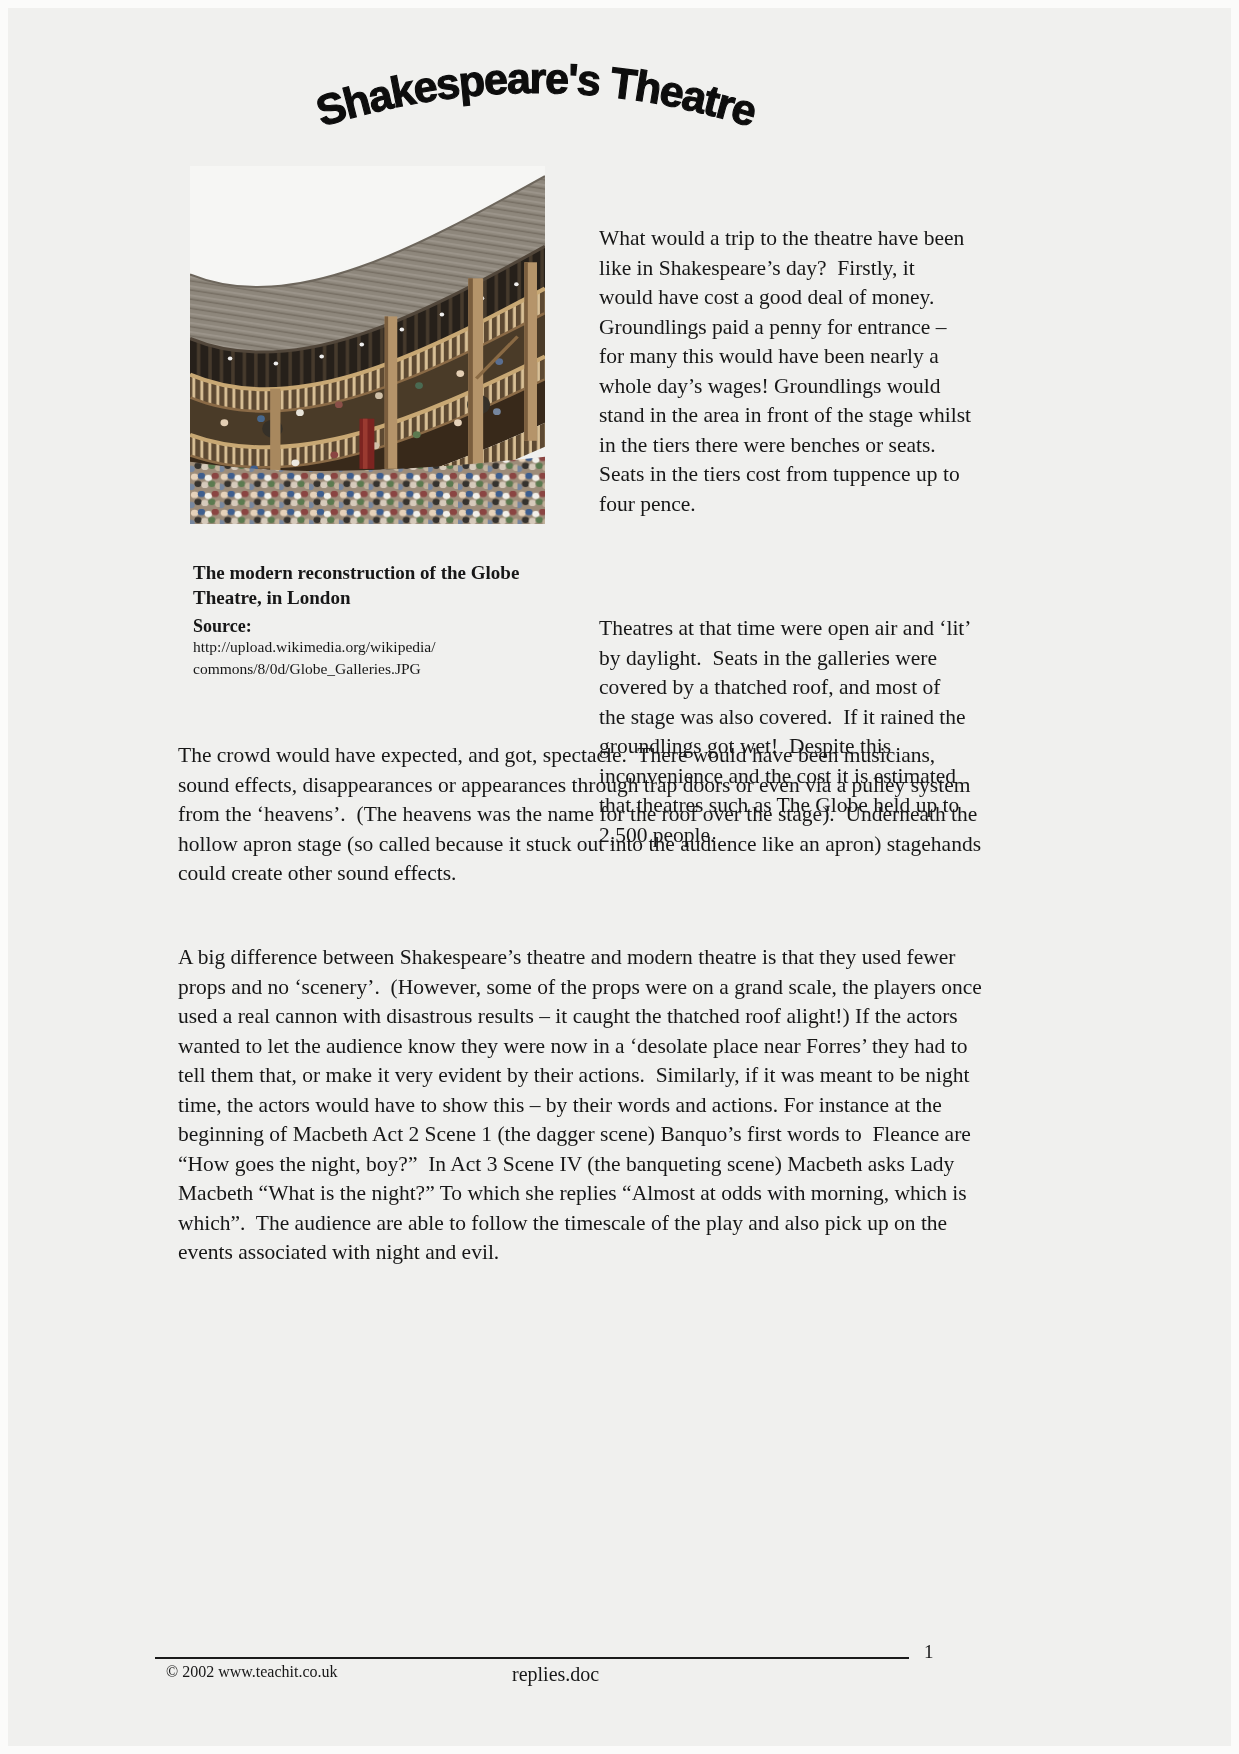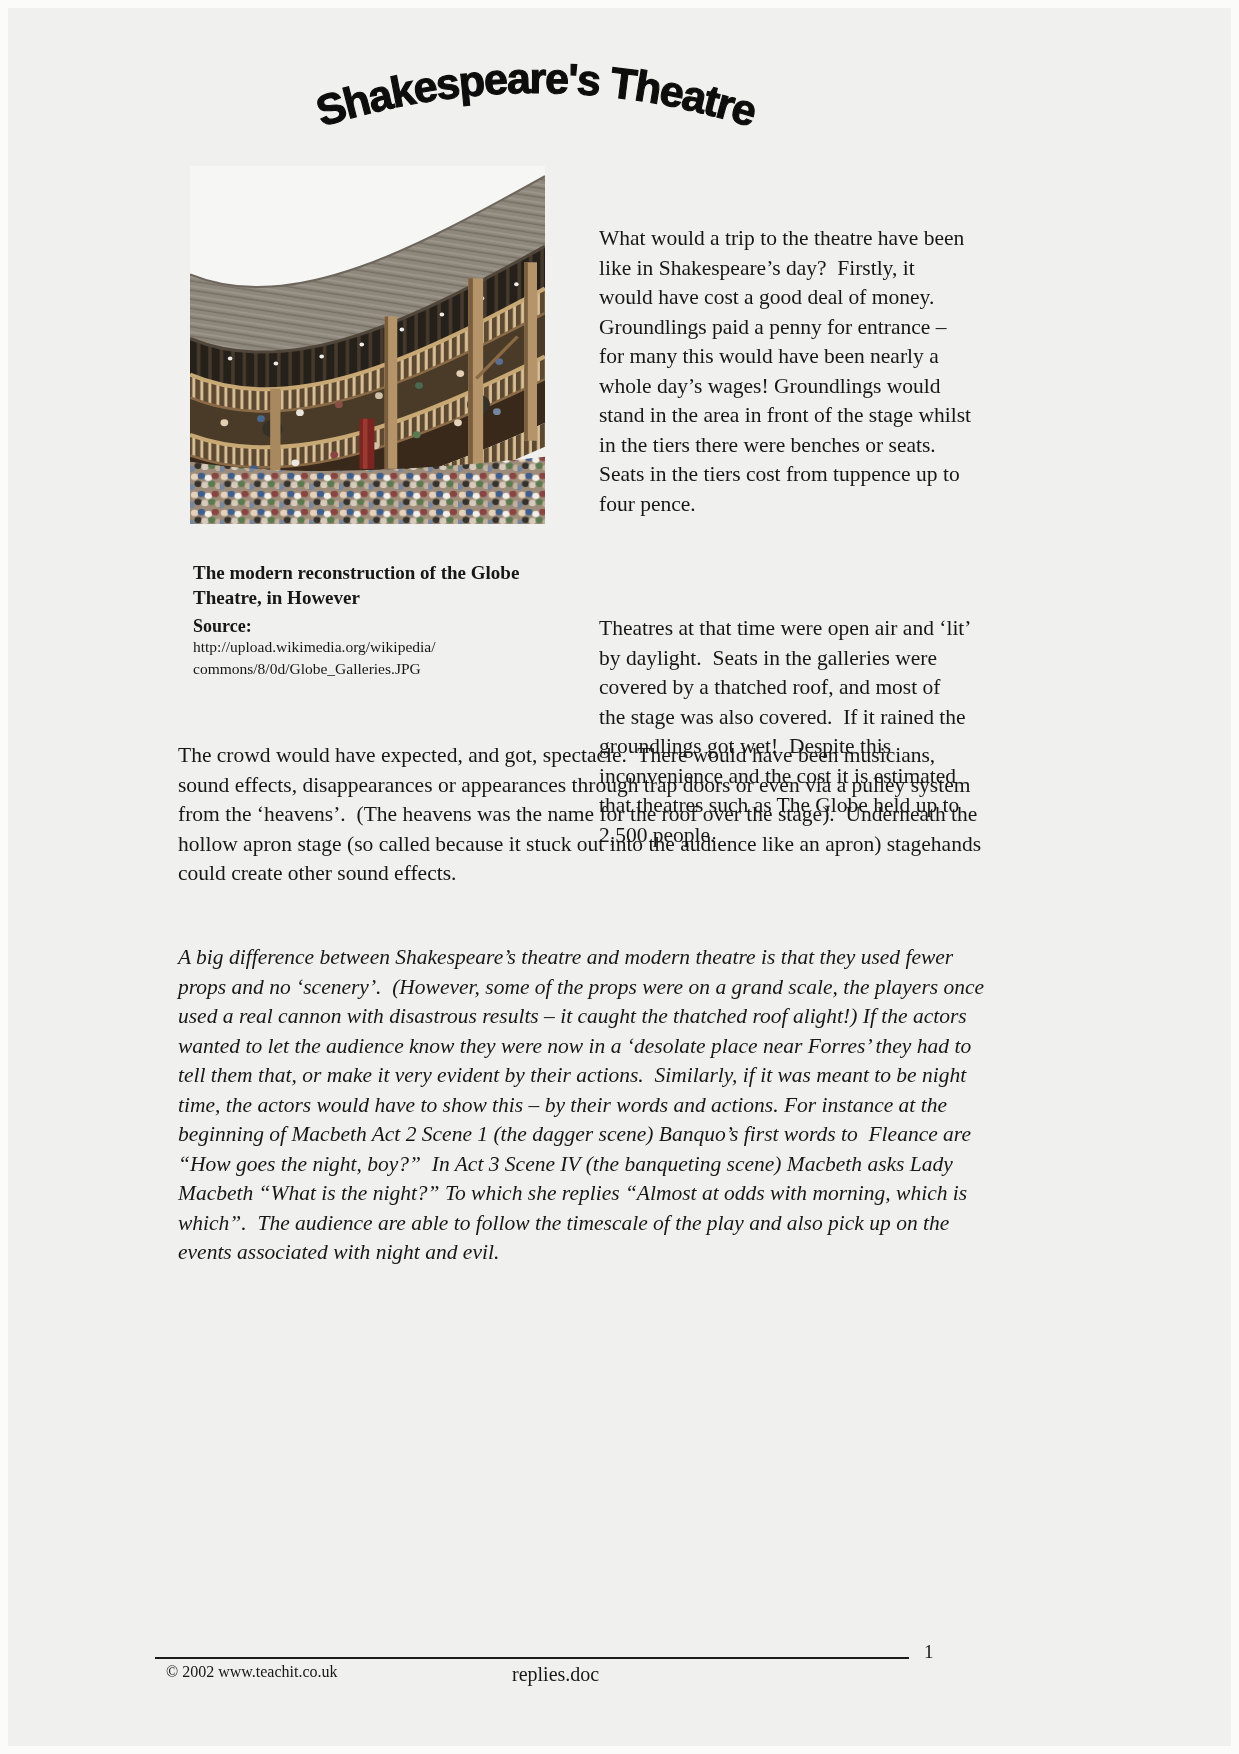--- a/index.html
+++ b/index.html
@@ -13,21 +13,21 @@
              font-size:21.5px;line-height:29.5px;white-space:pre-wrap;}
   .col-right p{margin:16px;}
   .col-right p + p{margin-top:20px;}
   .caption{position:absolute;left:193px;top:561px;width:330px;}
   .cap-title{font-weight:bold;font-size:19px;line-height:24.5px;}
   .cap-src{font-weight:bold;font-size:18px;line-height:19px;margin-top:7px;}
   .cap-url{font-size:15.5px;line-height:22px;}
   .body-par{position:absolute;left:166px;width:810px;margin:12px;
             font-size:21.5px;line-height:29.5px;white-space:pre-wrap;}
   .body-a{top:729px;}
-  .body-b{top:931px;font-style:italic;}
+  .body-b{top:931px;}
   .footer-line{position:absolute;left:155px;top:1657px;width:754px;height:2px;background:#1b1b1b;}
   .footer-copy{position:absolute;left:166px;top:1663px;font-size:16px;}
   .footer-file{position:absolute;left:512px;top:1663px;font-size:20px;}
   .footer-page{position:absolute;left:924px;top:1641px;font-size:19px;}
 </style>
 </head>
 <body>
 
 <div class="stage">
   <div class="page-bg"></div>
@@ -144,21 +144,21 @@
       <path d="M0,295 C100,312 210,302 310,290 V357 H0 Z" fill="url(#crowdPat)"></path>
     </svg>
   </div>
 
   <div class="col-right">
     <p>What would a trip to the theatre have been like in Shakespeare’s day?  Firstly, it would have cost a good deal of money. Groundlings paid a penny for entrance – for many this would have been nearly a whole day’s wages! Groundlings would stand in the area in front of the stage whilst in the tiers there were benches or seats.  Seats in the tiers cost from tuppence up to four pence.</p>
     <p>Theatres at that time were open air and ‘lit’ by daylight.  Seats in the galleries were covered by a thatched roof, and most of the stage was also covered.  If it rained the groundlings got wet!  Despite this inconvenience and the cost it is estimated that theatres such as The Globe held up to 2,500 people.</p>
   </div>
 
   <div class="caption">
-    <div class="cap-title">The modern reconstruction of the Globe Theatre, in However</div>
+    <div class="cap-title">The modern reconstruction of the Globe Theatre, in London</div>
     <div class="cap-src">Source:</div>
     <div class="cap-url">http://upload.wikimedia.org/wikipedia/</div>
     <div class="cap-url">commons/8/0d/Globe_Galleries.JPG</div>
   </div>
 
   <p class="body-par body-a">The crowd would have expected, and got, spectacle.  There would have been musicians, sound effects, disappearances or appearances through trap doors or even via a pulley system from the ‘heavens’.  (The heavens was the name for the roof over the stage).  Underneath the hollow apron stage (so called because it stuck out into the audience like an apron) stagehands could create other sound effects.</p>
   <p class="body-par body-b">A big difference between Shakespeare’s theatre and modern theatre is that they used fewer props and no ‘scenery’.  (However, some of the props were on a grand scale, the players once used a real cannon with disastrous results – it caught the thatched roof alight!) If the actors wanted to let the audience know they were now in a ‘desolate place near Forres’ they had to tell them that, or make it very evident by their actions.  Similarly, if it was meant to be night time, the actors would have to show this – by their words and actions. For instance at the beginning of Macbeth Act 2 Scene 1 (the dagger scene) Banquo’s first words to  Fleance are “How goes the night, boy?”  In Act 3 Scene IV (the banqueting scene) Macbeth asks Lady Macbeth “What is the night?” To which she replies “Almost at odds with morning, which is which”.  The audience are able to follow the timescale of the play and also pick up on the events associated with night and evil.</p>
 
   <div class="footer-line"></div>
   <div class="footer-copy">© 2002 www.teachit.co.uk</div>

